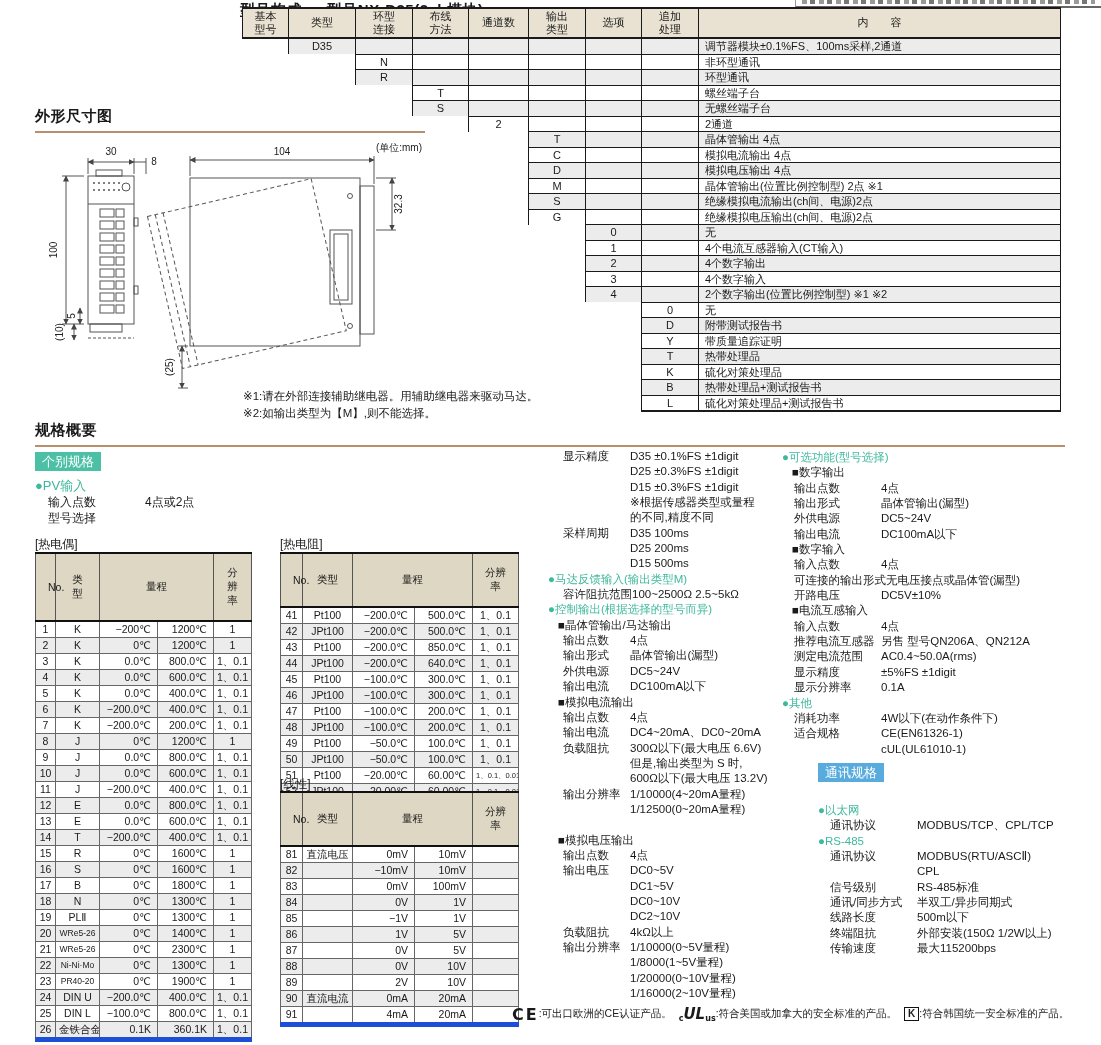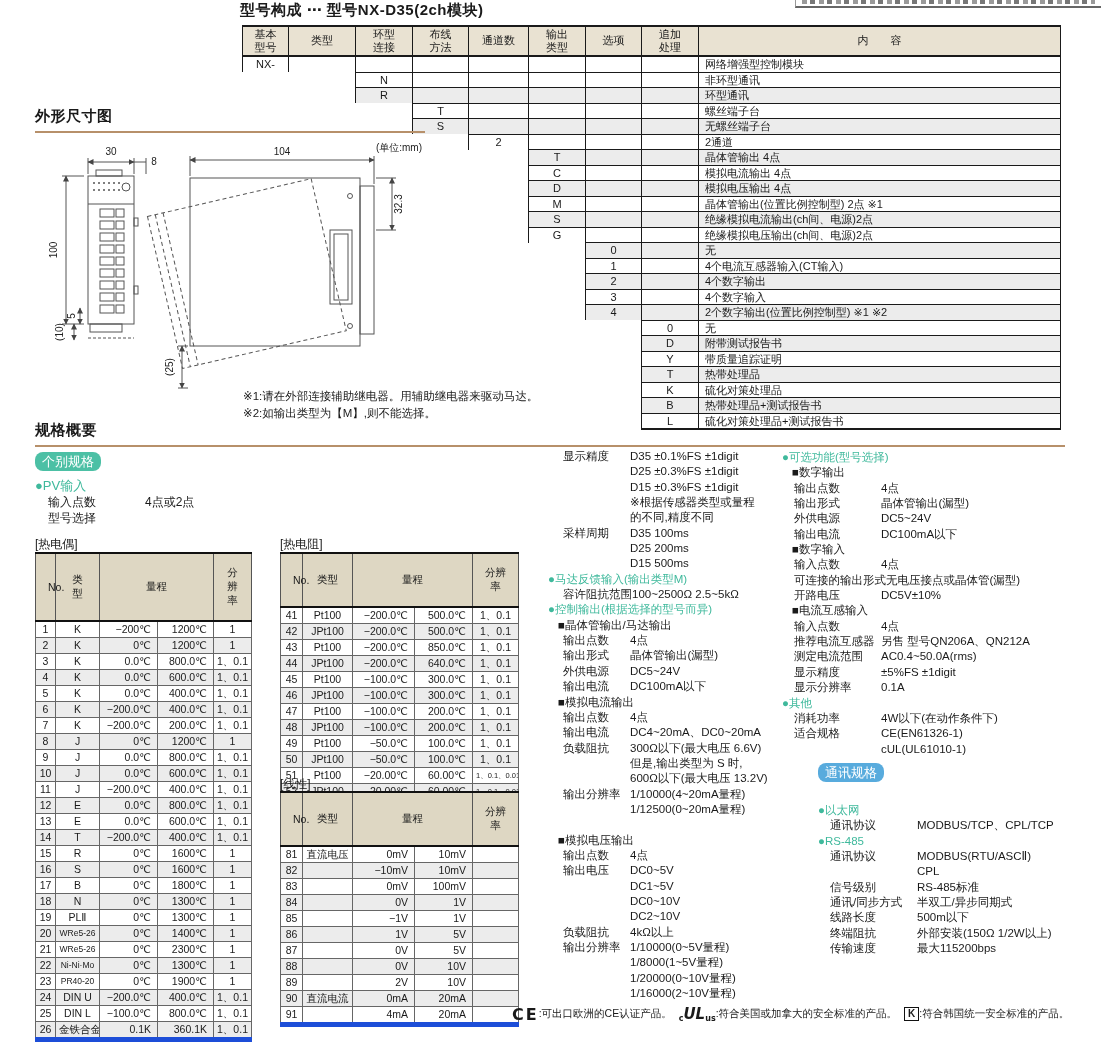--- a/index.html
+++ b/index.html
@@ -31,21 +31,21 @@
 
 
 .specs{font-size:11.5px;line-height:15.35px}
 .sline{height:15.35px;display:flex;white-space:nowrap}
 .sline.bullet{color:#3fb99c}
 .sline.sub{padding-left:10px}
 .sline.kv{padding-left:15px}
 .sline .lbl{flex:0 0 auto;min-width:67px}
 .rightcol .sline.kv{padding-left:12px}
 .rightcol .sline .lbl{min-width:87px}
-.badge{display:inline-block;color:#fff;font-size:13px;line-height:19px;padding:0 7px;border-radius:8px}
+.badge{display:inline-block;color:#fff;font-size:13px;line-height:19px;padding:0 7px;border-radius:0}
 .badge.teal{background:#4cc0a5}
 .badge.blue{background:#58abdd}
 .bullet-line{color:#3fb99c;font-size:13px}
 .kvrow{display:flex;font-size:12px;line-height:16px}
 .kvrow .lbl{flex:0 0 97px}
 
 
 #frag{border-bottom:2px solid #666;border-left:1px solid #999}
 #frag .noise{height:4px;margin:0 6px;background:repeating-linear-gradient(90deg,#9a9a9a 0 5px,#fff 5px 8px,#777 8px 13px,#fff 13px 17px)}
 .note{font-size:11.5px;line-height:17px}
@@ -59,21 +59,21 @@
 </style>
 </head>
 <body>
 
 <div id="frag" class="abs" style="left:795px;top:0;width:306px;height:8px">
   <div class="noise"></div>
 </div>
 
 <div class="abs h1" style="left:240px;top:1px">型号构成 ⋯ 型号NX-D35(2ch模块)</div>
 
-<table id="model-table" class="abs" style="left:242px;top:25px">
+<table id="model-table" class="abs" style="left:242px;top:7px">
   <colgroup>
     <col style="width:46px">
       <col style="width:67px">
       <col style="width:57px">
       <col style="width:56px">
     <col style="width:60px">
       <col style="width:57px">
       <col style="width:56px">
       <col style="width:57px">
       <col style="width:362px">
@@ -91,29 +91,29 @@
         <th>输出
 类型</th>
         <th>选项</th>
         <th>追加
 处理</th>
         <th>内　　容</th>
       </tr>
     </thead>
   <tbody>
       <tr>
-        <td class="cell">NX-</td>
-        <td class="cell"></td>
-        <td class="cell"></td>
-        <td class="cell"></td>
-        <td class="cell"></td>
-        <td class="cell"></td>
-        <td class="cell"></td>
-        <td class="cell"></td>
-        <td class="content">网络增强型控制模块</td>
+        <td class="spacer" colspan="1"></td>
+        <td class="cell alt">D35</td>
+        <td class="cell alt"></td>
+        <td class="cell alt"></td>
+        <td class="cell alt"></td>
+        <td class="cell alt"></td>
+        <td class="cell alt"></td>
+        <td class="cell alt"></td>
+        <td class="content alt">调节器模块±0.1%FS、100ms采样,2通道</td>
       </tr>
       <tr>
         <td class="spacer" colspan="2"></td>
         <td class="cell">N</td>
         <td class="cell"></td>
         <td class="cell"></td>
         <td class="cell"></td>
         <td class="cell"></td>
         <td class="cell"></td>
         <td class="content">非环型通讯</td>

